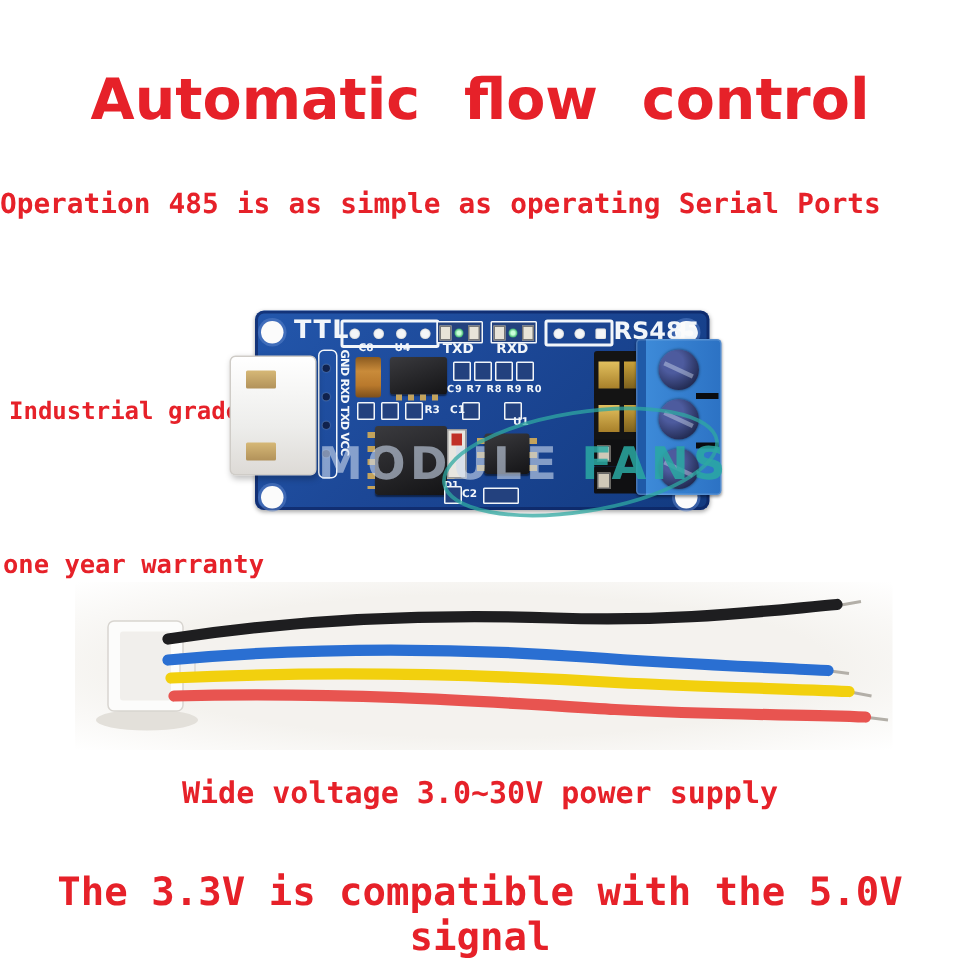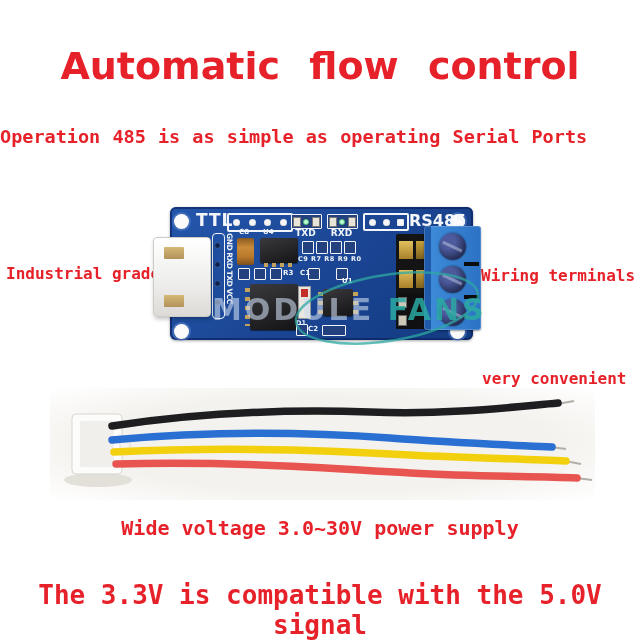--- a/index.html
+++ b/index.html
@@ -70,22 +70,21 @@
 </style>
 </head>
 <body>
 
 <div id="canvas">
 
   <div class="title red">Automatic flow control</div>
   <div class="subtitle red mono">Operation 485 is as simple as operating Serial Ports</div>
 
   <div class="lbl red mono" style="left:6px;top:264px;font-size:16px;">Industrial grade</div>
-  <div class="lbl red mono" style="left:481px;top:266px;font-size:16px;">Wiring terminals</div>
-  <div class="lbl red mono" style="left:482px;top:369px;font-size:16px;">very convenient</div>
+  <div class="lbl red mono" style="left:2px;top:367px;font-size:17px;">one year warranty</div>
 
   <div class="module-fig">
 
     <div class="pcb">
 
       <div class="hole" style="left:4px;top:7px;"></div>
       <div class="hole" style="left:280px;top:7px;"></div>
       <div class="hole" style="left:4px;top:117px;"></div>
       <div class="hole" style="left:280px;top:117px;"></div>
 

